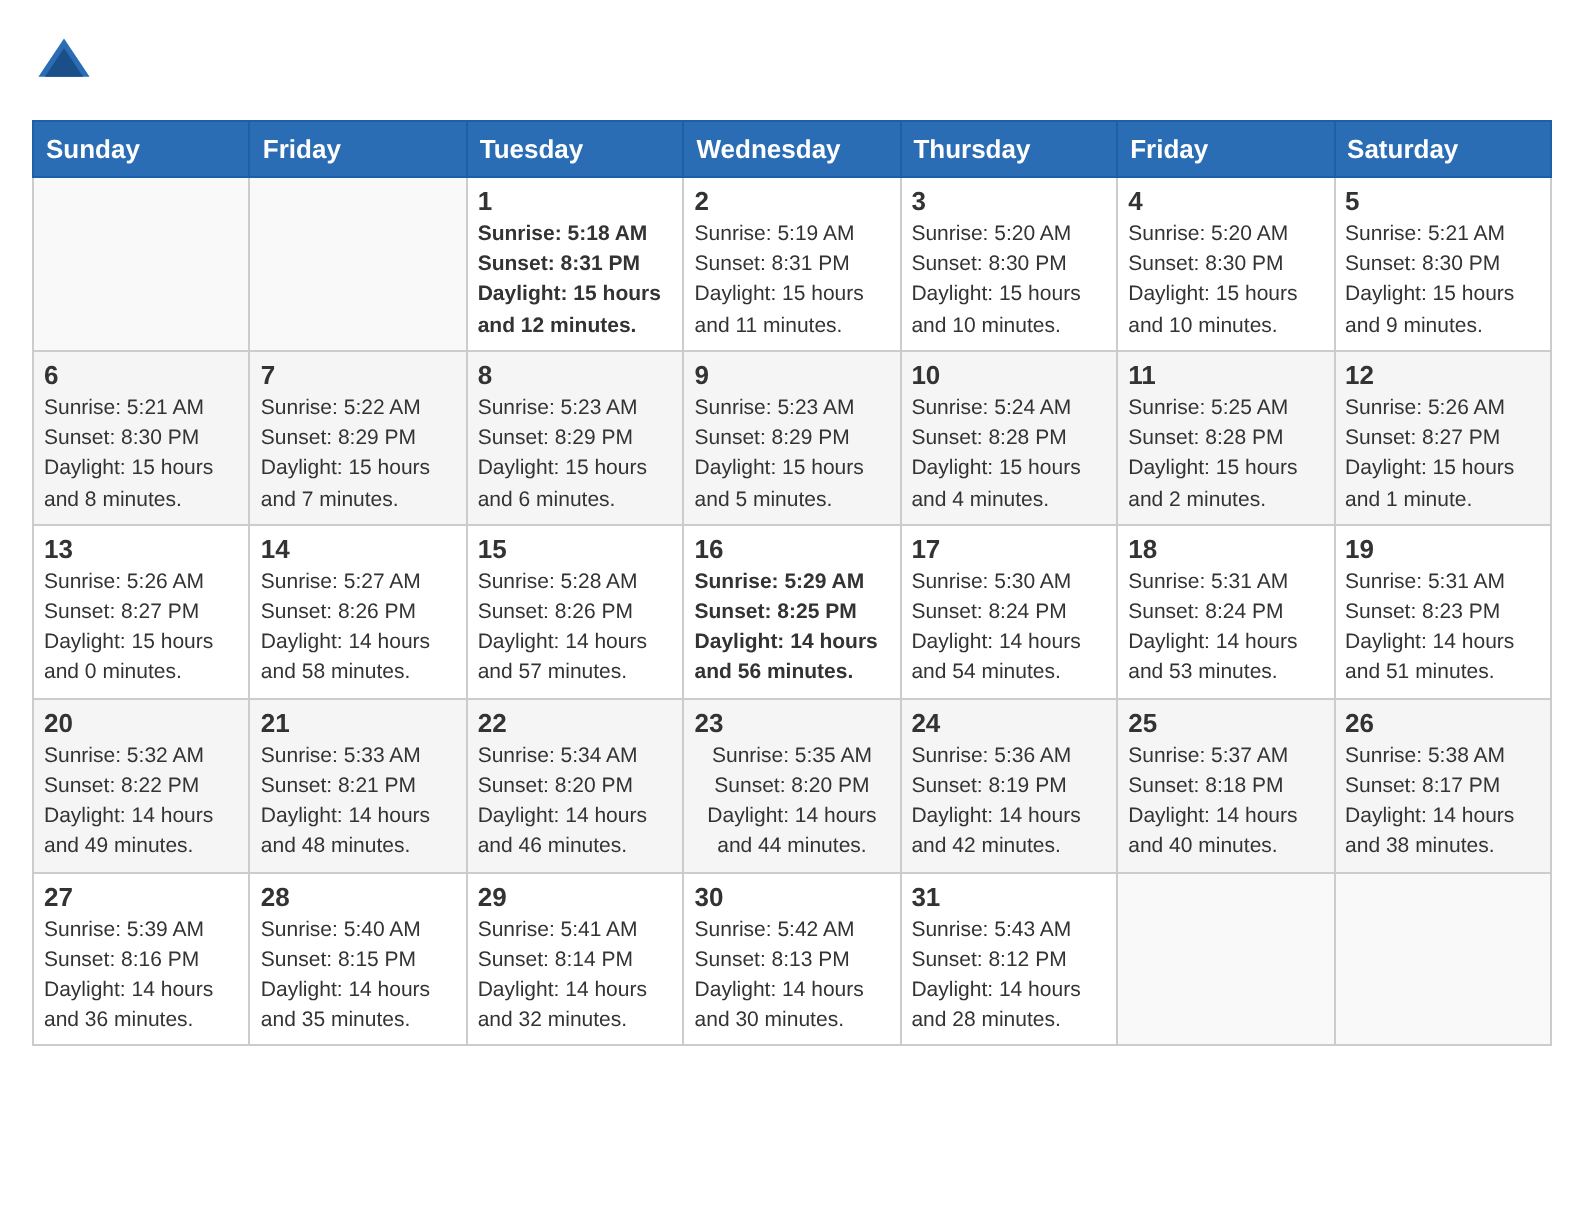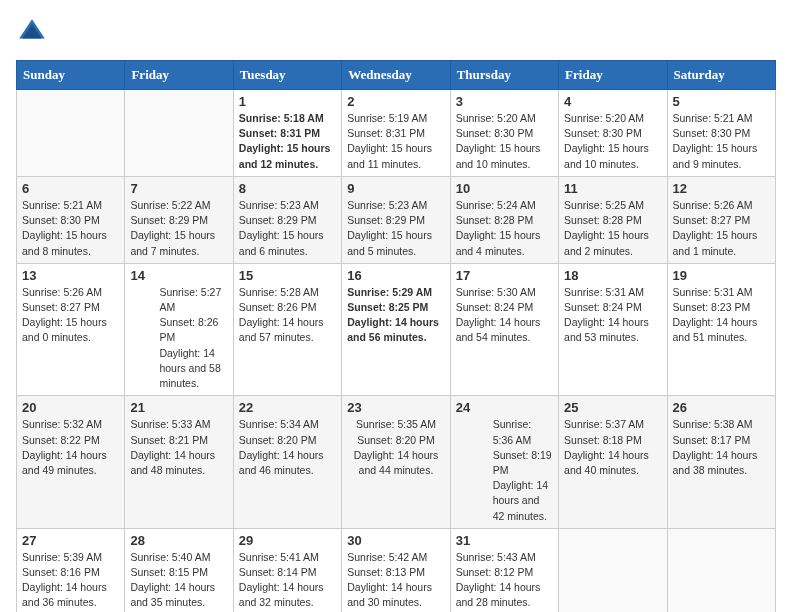--- a/index.html
+++ b/index.html
@@ -59,21 +59,20 @@
       border: 1px solid #ccc;
     }
     .calendar th {
       background: #2a6db5;
       color: #fff;
       font-size: 13px;
       font-weight: bold;
       padding: 6px 6px;
       text-align: left;
       border: 1px solid #1a5fa8;
-      font-family: Liberation Serif, serif;
     }
     .calendar td {
       vertical-align: top;
       border: 1px solid #ccc;
       padding: 4px 5px;
       width: 108px;
       min-height: 80px;
       font-size: 10.5px;
       color: #333;
       background: #fff;
@@ -211,21 +210,21 @@
       </tr>
       <tr>
         <td>
           <span class="day-number">13</span>
           <div class="day-info" style="white-space: pre-line;">Sunrise: 5:26 AM
 Sunset: 8:27 PM
 Daylight: 15 hours and 0 minutes.</div>
         </td>
         <td>
           <span class="day-number">14</span>
-          <div class="day-info" style="white-space: pre-line; margin-left: 29px;">Sunrise: 5:27 AM
+          <div class="day-info" style="white-space: pre-line;">Sunrise: 5:27 AM
 Sunset: 8:26 PM
 Daylight: 14 hours and 58 minutes.</div>
         </td>
         <td>
           <span class="day-number">15</span>
           <div class="day-info" style="white-space: pre-line;">Sunrise: 5:28 AM
 Sunset: 8:26 PM
 Daylight: 14 hours and 57 minutes.</div>
         </td>
         <td>
@@ -273,21 +272,21 @@
 Daylight: 14 hours and 46 minutes.</div>
         </td>
         <td>
           <span class="day-number">23</span>
           <div class="day-info" style="white-space: pre-line; text-align: center;">Sunrise: 5:35 AM
 Sunset: 8:20 PM
 Daylight: 14 hours and 44 minutes.</div>
         </td>
         <td>
           <span class="day-number">24</span>
-          <div class="day-info" style="white-space: pre-line; margin-left: 37px;">Sunrise: 5:36 AM
+          <div class="day-info" style="white-space: pre-line;">Sunrise: 5:36 AM
 Sunset: 8:19 PM
 Daylight: 14 hours and 42 minutes.</div>
         </td>
         <td>
           <span class="day-number">25</span>
           <div class="day-info" style="white-space: pre-line;">Sunrise: 5:37 AM
 Sunset: 8:18 PM
 Daylight: 14 hours and 40 minutes.</div>
         </td>
         <td>

